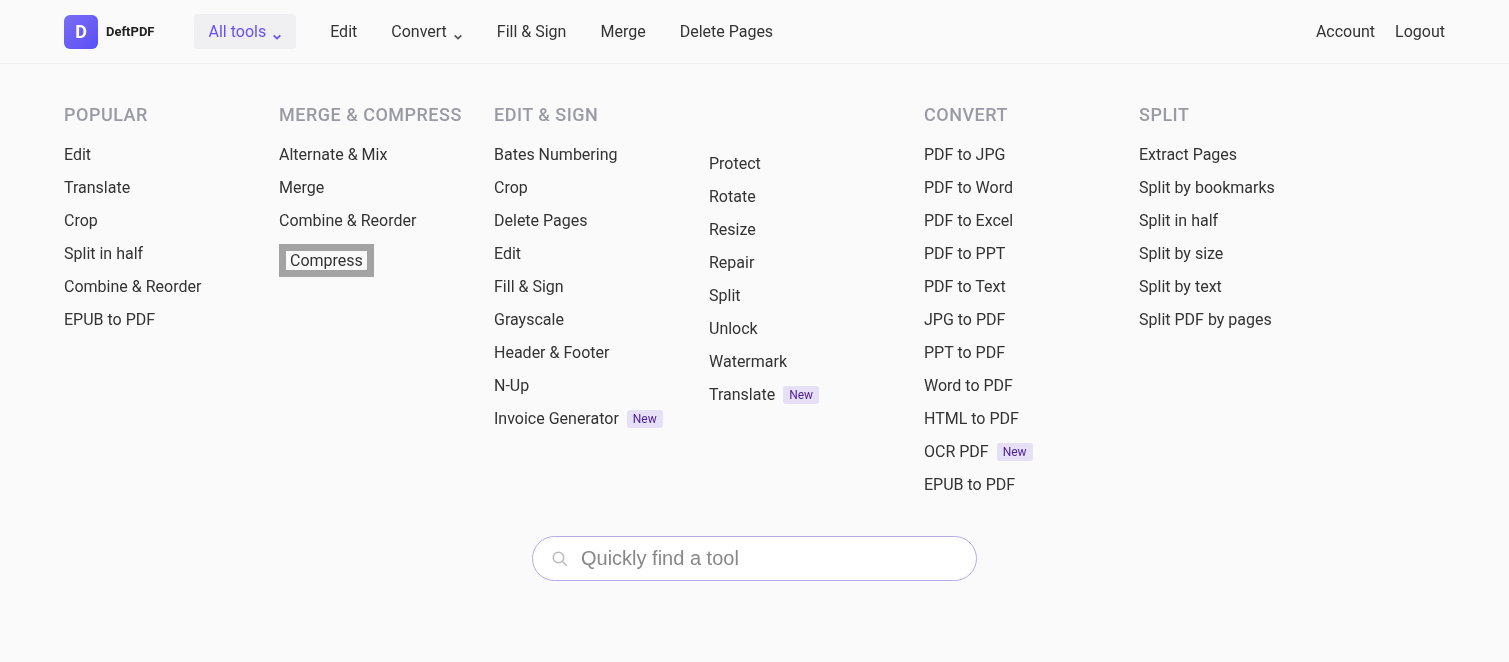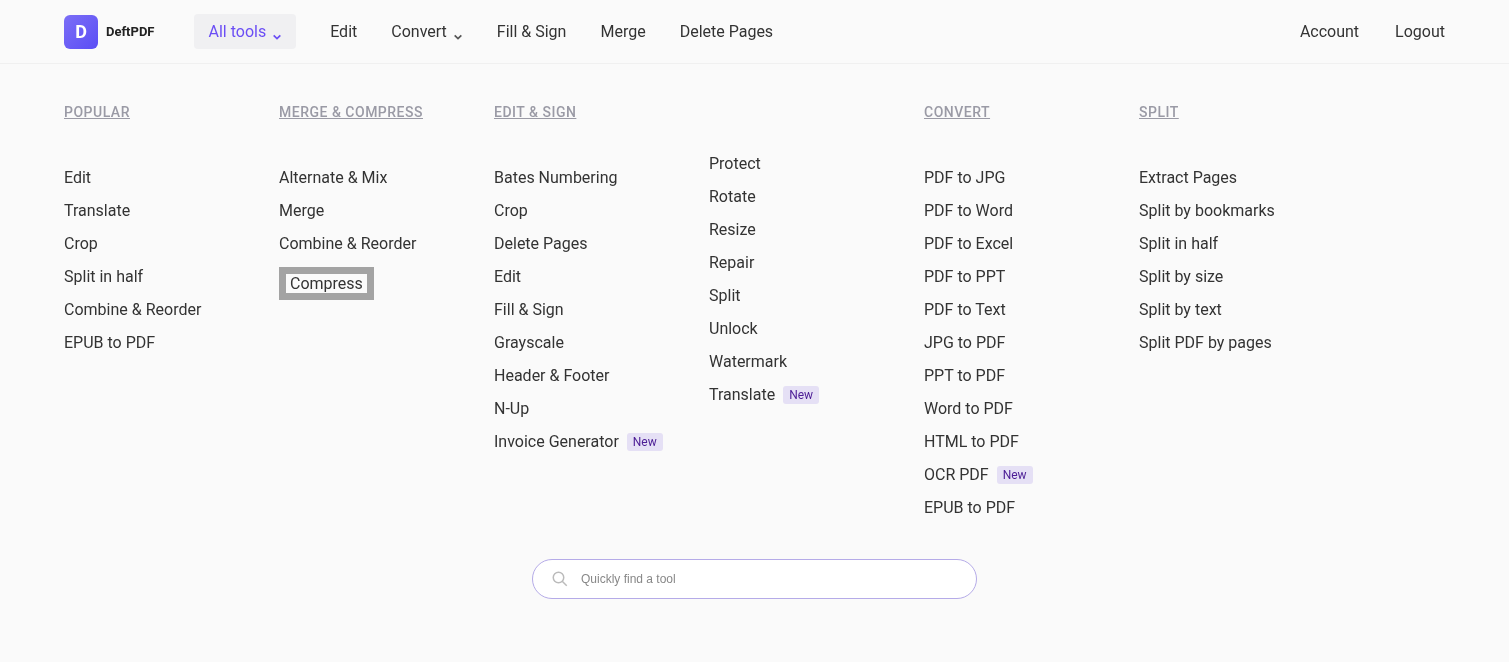--- a/index.html
+++ b/index.html
@@ -75,46 +75,45 @@
     .chevron svg {
       stroke: #6b4ef5;
       stroke-width: 2;
       fill: none;
     }
     .nav-item:not(.active) .chevron svg {
       stroke: #555;
     }
     .header-right {
       display: flex;
-      gap: 36px;
+      gap: 20px;
     }
     .header-right .nav-item {
       color: #333;
     }
     .mega-menu {
       padding: 40px 64px 30px 64px;
       display: flex;
       gap: 0;
     }
     .menu-col {
       flex: 0 0 auto;
     }
     .menu-col.c-popular { width: 215px; }
     .menu-col.c-merge { width: 215px; }
     .menu-col.c-edit1 { width: 215px; }
     .menu-col.c-edit2 { width: 215px; }
     .menu-col.c-convert { width: 215px; }
     .menu-col.c-split { width: 215px; }
     .menu-heading {
       color: #9a9aa5;
-      font-size: 14px;
+      font-size: 18px;
       font-weight: 500;
       letter-spacing: 0.5px;
-      margin-bottom: 48px;
-      text-decoration: underline;
+      margin-bottom: 20px;
     }
     .menu-list {
       list-style: none;
       display: flex;
       flex-direction: column;
       gap: 14px;
     }
     .menu-link {
       color: #333;
       font-size: 16px;
@@ -150,21 +149,21 @@
       background: #fff;
     }
     .search-icon {
       width: 18px;
       height: 18px;
       color: #bbb;
     }
     .search-input {
       border: none;
       outline: none;
-      font-size: 12px;
+      font-size: 20px;
       flex: 1;
       color: #a21caf;
       background: transparent;
     }
     .search-input::placeholder {
       color: #888;
     }
     .spacer-heading {
       height: 18px;
       margin-bottom: 32px;

